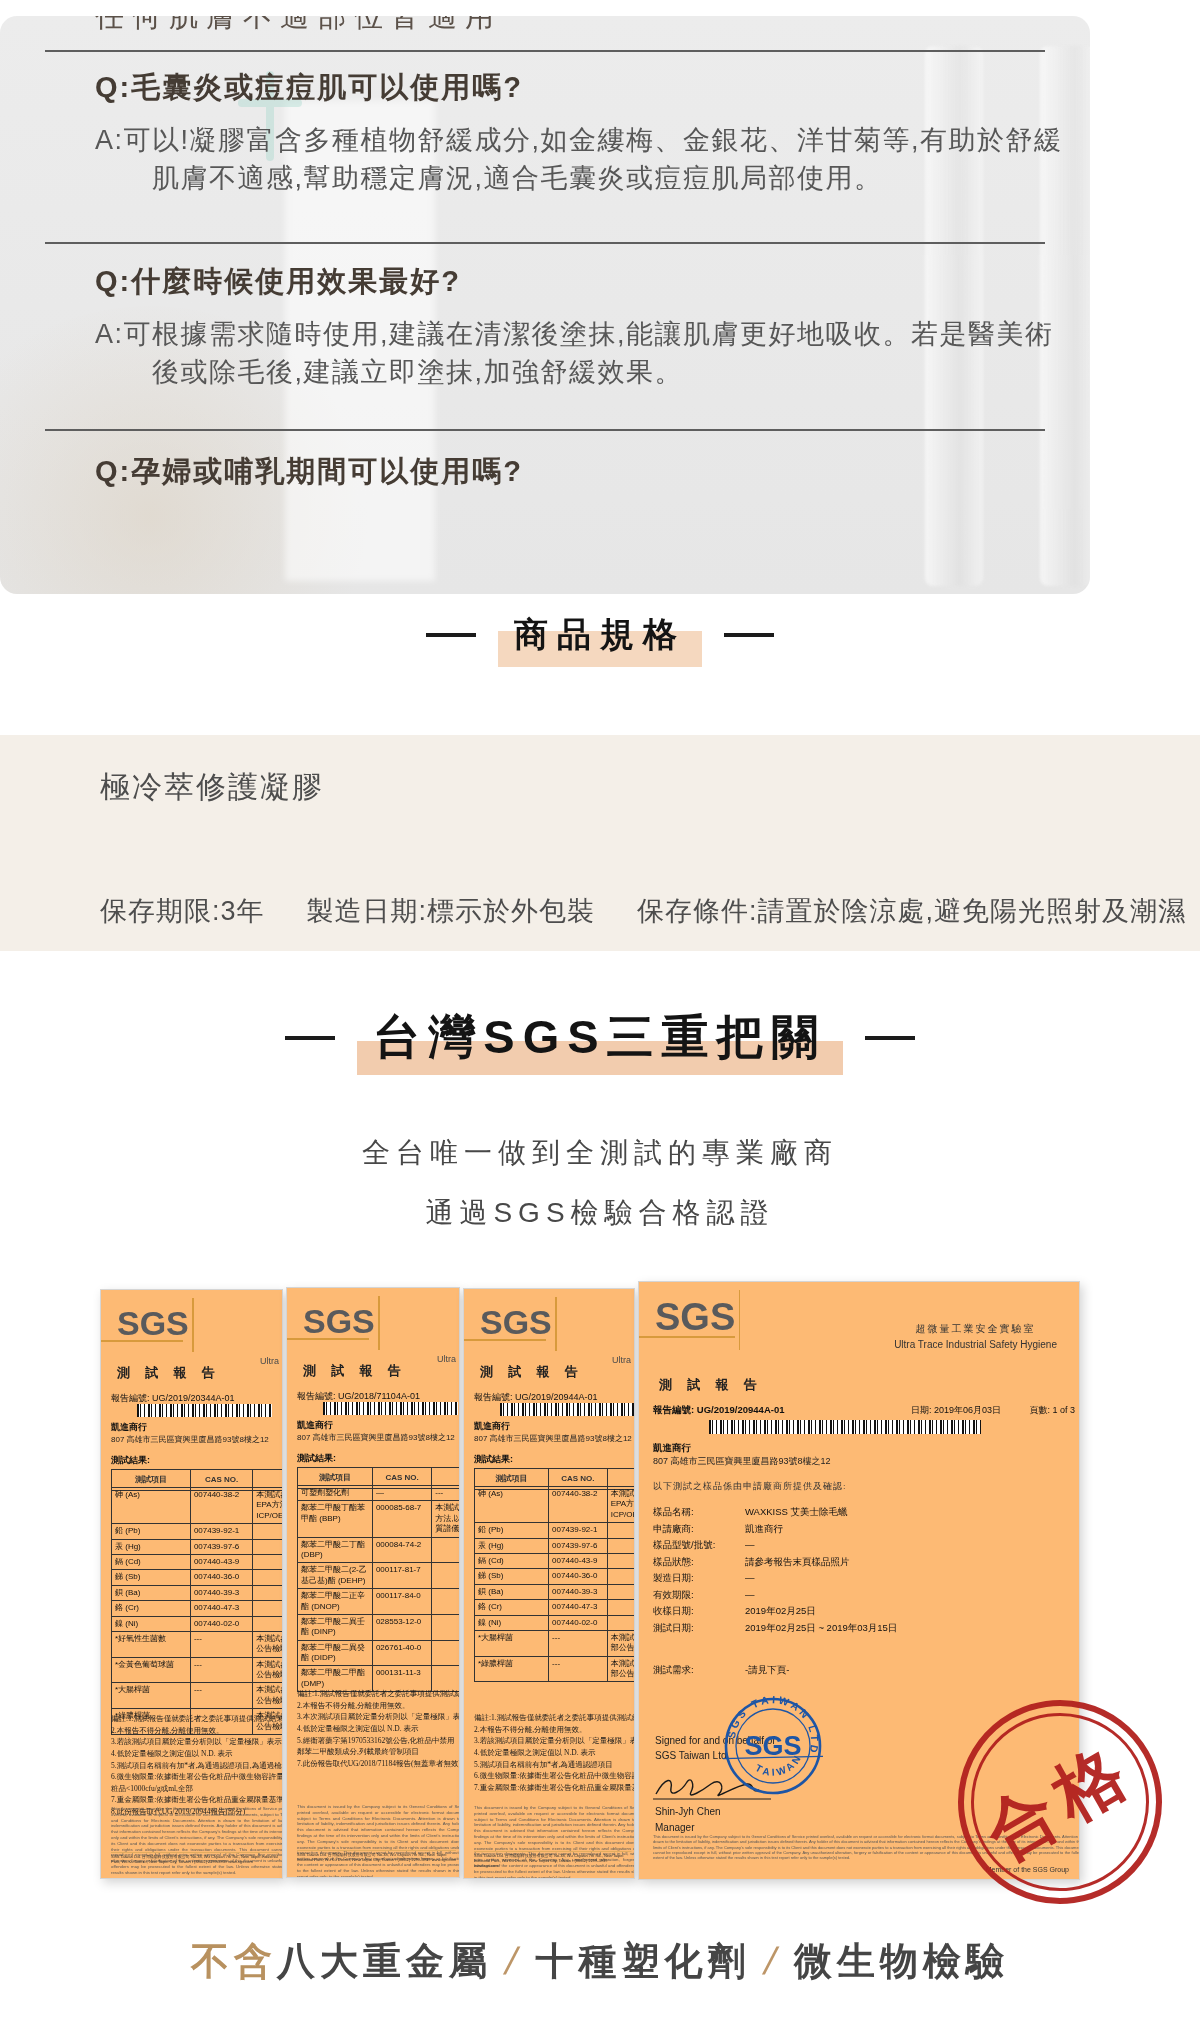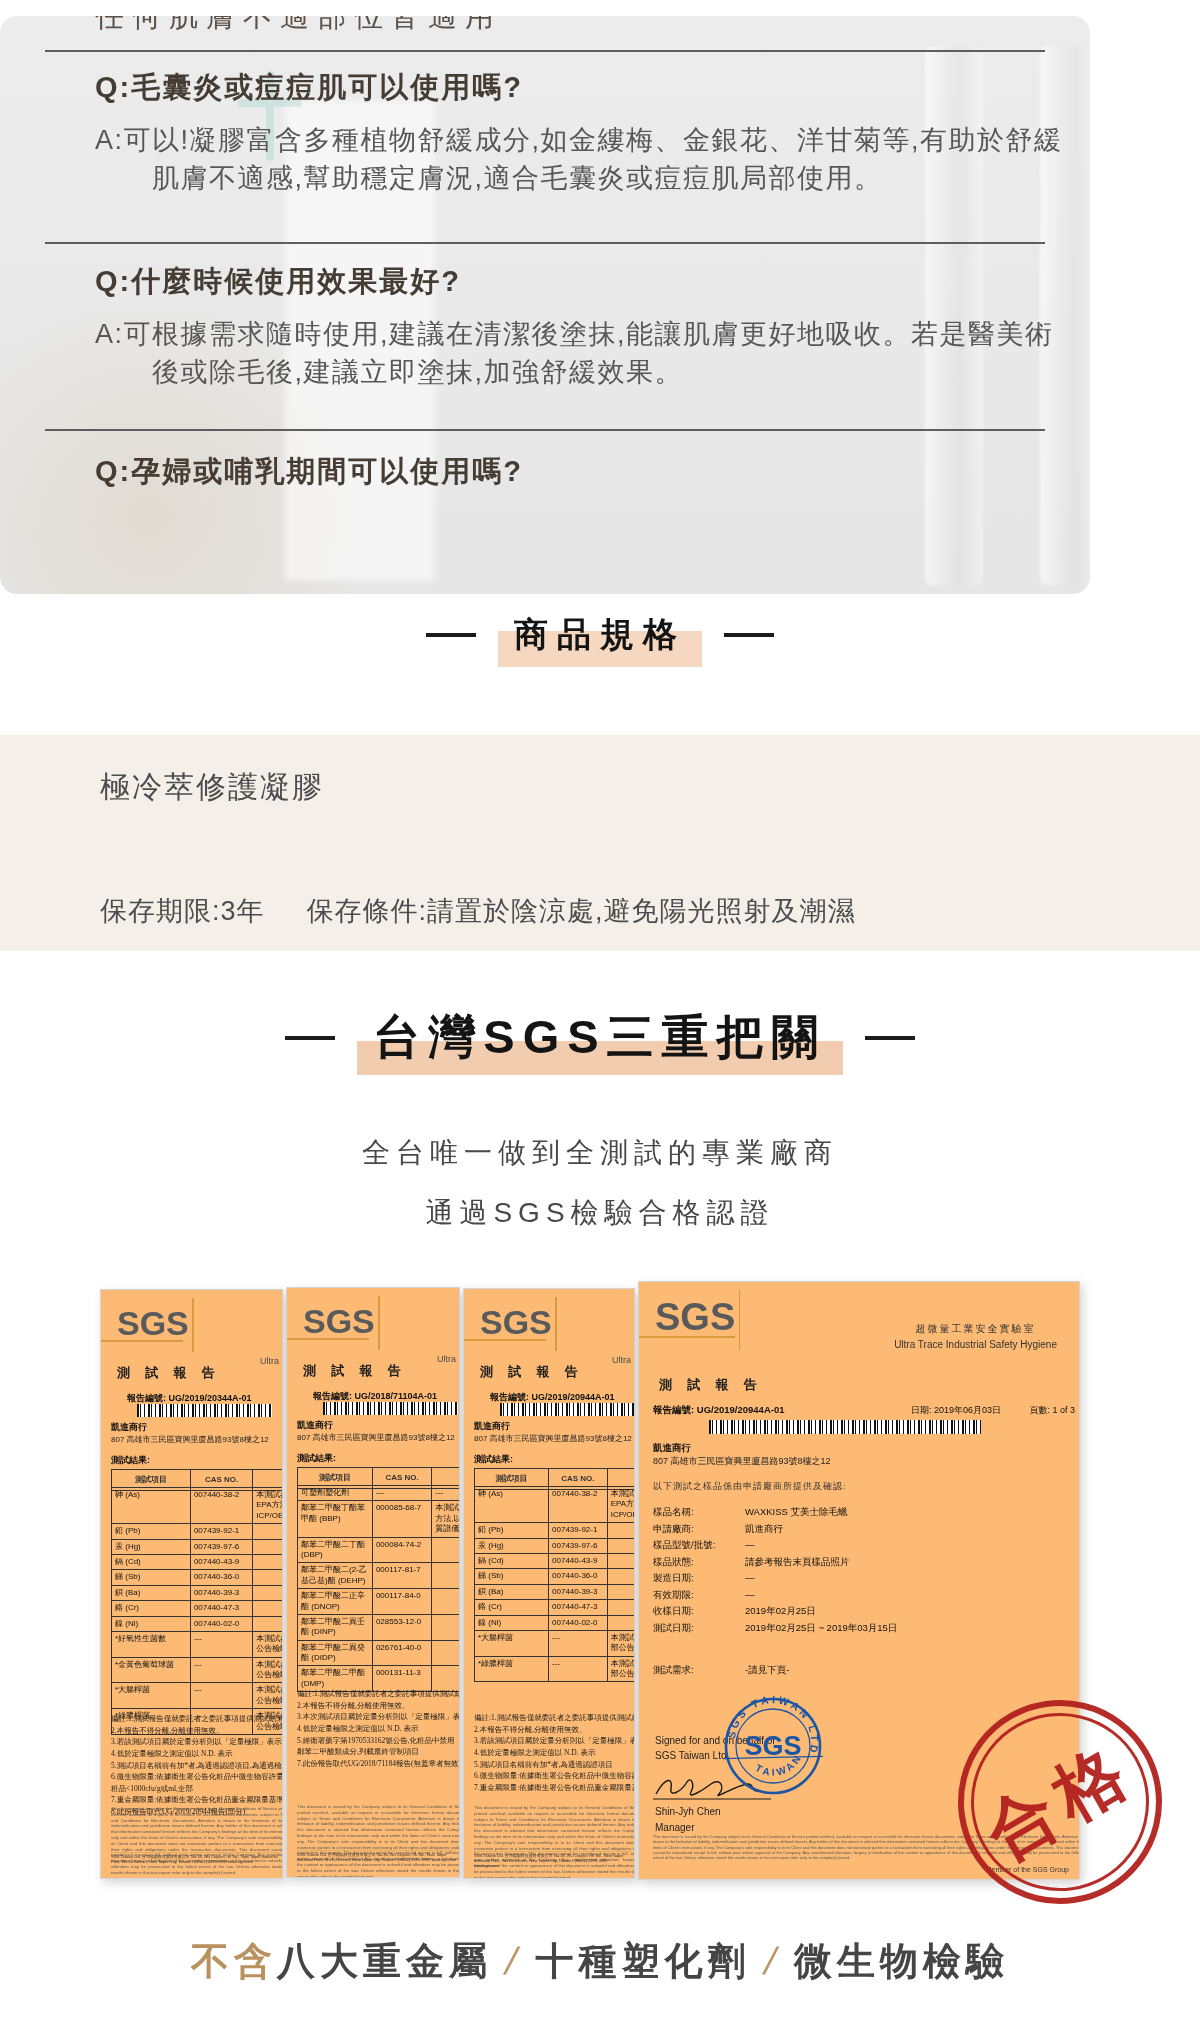--- a/index.html
+++ b/index.html
@@ -52,21 +52,21 @@
   #cert4{left:638px;top:1281px;width:440px;height:597px;}
   .sgs-logo{position:absolute;top:16px;left:16px;font-weight:800;color:#595a5c;font-size:34px;letter-spacing:0;line-height:1;}
   .sgs-logo:before{content:"";position:absolute;left:-20px;bottom:-2px;width:86px;height:1.6px;background:#d89a3c;}
   .sgs-logo:after{content:"";position:absolute;right:-5px;top:-8px;width:1.6px;height:54px;background:#d89a3c;}
   #cert4 .sgs-logo{font-size:38px;}
   #cert4 .sgs-logo:before{width:100px;}
   #cert4 .sgs-logo:after{height:60px;}
   .ultra{position:absolute;right:3px;top:66px;font-size:9px;color:#4a4a4a;}
   .rpt-title{position:absolute;top:74px;left:16px;font-size:13px;letter-spacing:6px;color:#222;
              font-family:"Liberation Serif","DejaVu Serif",serif;font-weight:700;white-space:nowrap;}
-  .rpt-no{position:absolute;top:102px;left:26px;font-size:9px;font-weight:700;color:#111;white-space:nowrap;}
+  .rpt-no{position:absolute;top:102px;left:10px;font-size:9px;font-weight:400;color:#111;white-space:nowrap;}
   .barcode{position:absolute;height:13px;background:repeating-linear-gradient(90deg,#111 0 2px,#fff 2px 3px,#111 3px 4px,#fff 4px 7px,#111 7px 8px,#fff 8px 11px);}
   .bc-s{top:114px;left:36px;width:135px;}
   .company{position:absolute;top:131px;left:10px;font-size:9px;font-weight:700;color:#111;}
   .addr{position:absolute;top:144px;left:10px;font-size:8px;color:#222;white-space:nowrap;}
   .result-label{position:absolute;top:164px;left:10px;font-size:9px;font-weight:700;color:#111;}
   .ctable{position:absolute;top:179px;left:10px;display:table;table-layout:fixed;border-collapse:collapse;width:118%;font-size:8px;color:#111;}
   .trow{display:table-row;}
   .tcell{display:table-cell;border:1px solid #333;padding:2px 3px;vertical-align:top;line-height:1.3;}
   .ctable .tcell:nth-child(1){width:44%;}
   .ctable .tcell:nth-child(2){width:34%;}
@@ -155,20 +155,21 @@
     <div class="t-bar"></div>
     <div class="t-text">商品規格</div>
   </div>
   <div class="dash"></div>
 </div>
 
 <section class="spec-box">
   <div class="spec-name">極冷萃修護凝膠</div>
   <div class="spec-row sr3">
     <span>保存期限:3年</span>
+    <span>製造日期:標示於外包裝</span>
     <span>保存條件:請置於陰涼處,避免陽光照射及潮濕</span>
   </div>
 </section>
 
 <div class="sec-title st-sgs">
   <div class="dash"></div>
   <div class="t-wrap">
     <div class="t-bar"></div>
     <div class="t-text">台灣SGS三重把關</div>
   </div>

